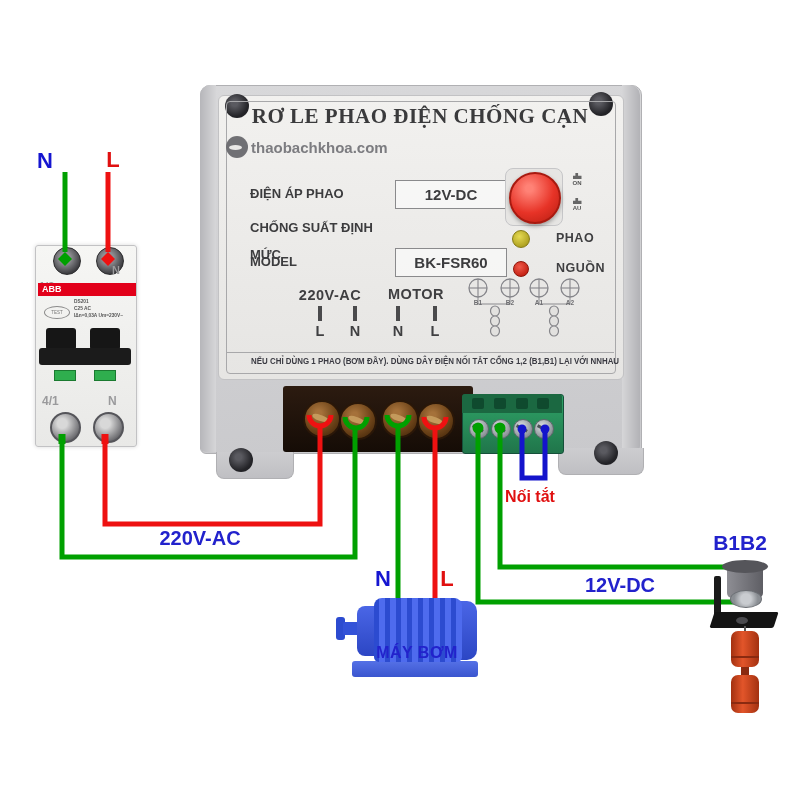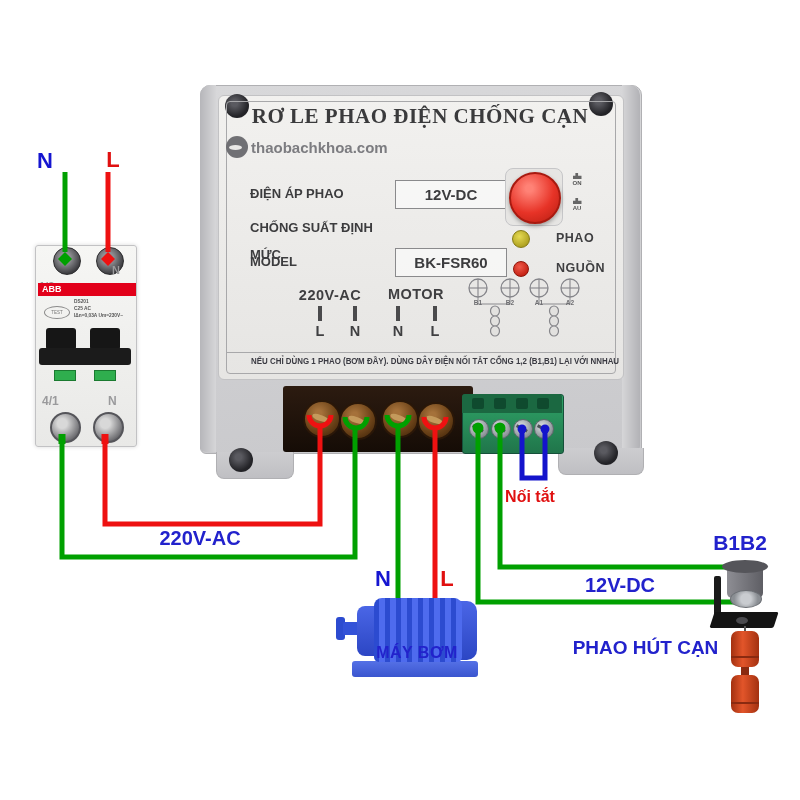--- a/index.html
+++ b/index.html
@@ -288,21 +288,20 @@
       <circle cx="500" cy="428" r="5.5" fill="#00a000"></circle>
       <circle cx="522" cy="429" r="4.5" fill="#1414cc"></circle>
       <circle cx="545" cy="429" r="4.5" fill="#1414cc"></circle>
     </g>
   </svg>
 
   <div class="abs wire-lbl-lg bluetxt ctr" style="left:135px;top:527px;width:130px;">220V-AC</div>
   <div class="abs redtxt ctr" style="left:500px;top:488px;width:60px;font-size:16px;z-index:8;">Nối tắt</div>
   <div class="abs wire-lbl-lg bluetxt ctr" style="left:570px;top:574px;width:100px;">12V-DC</div>
   <div class="abs bluetxt ctr" style="left:705px;top:531px;width:70px;font-size:21px;z-index:8;">B1B2</div>
-  <div class="abs bluetxt ctr" style="left:563px;top:637px;width:165px;font-size:19px;z-index:8;">PHAO HÚT CẠN</div>
   <div class="abs wire-lbl-xl ctr" style="left:368px;top:566px;width:30px;color:#1515d0;font-weight:bold;">N</div>
   <div class="abs wire-lbl-xl redtxt ctr" style="left:432px;top:566px;width:30px;">L</div>
   <div class="abs bluetxt ctr" style="left:352px;top:644px;width:130px;font-size:16px;letter-spacing:.5px;z-index:8;">MÁY BƠM</div>
 
   <div id="motor-knob" class="motor-part"></div>
   <div id="motor-shaft" class="motor-part"></div>
   <div id="motor-base" class="motor-part"></div>
   <div id="motor-left" class="motor-part"></div>
   <div id="motor-right" class="motor-part"></div>
   <div id="motor-body" class="motor-part"></div>

